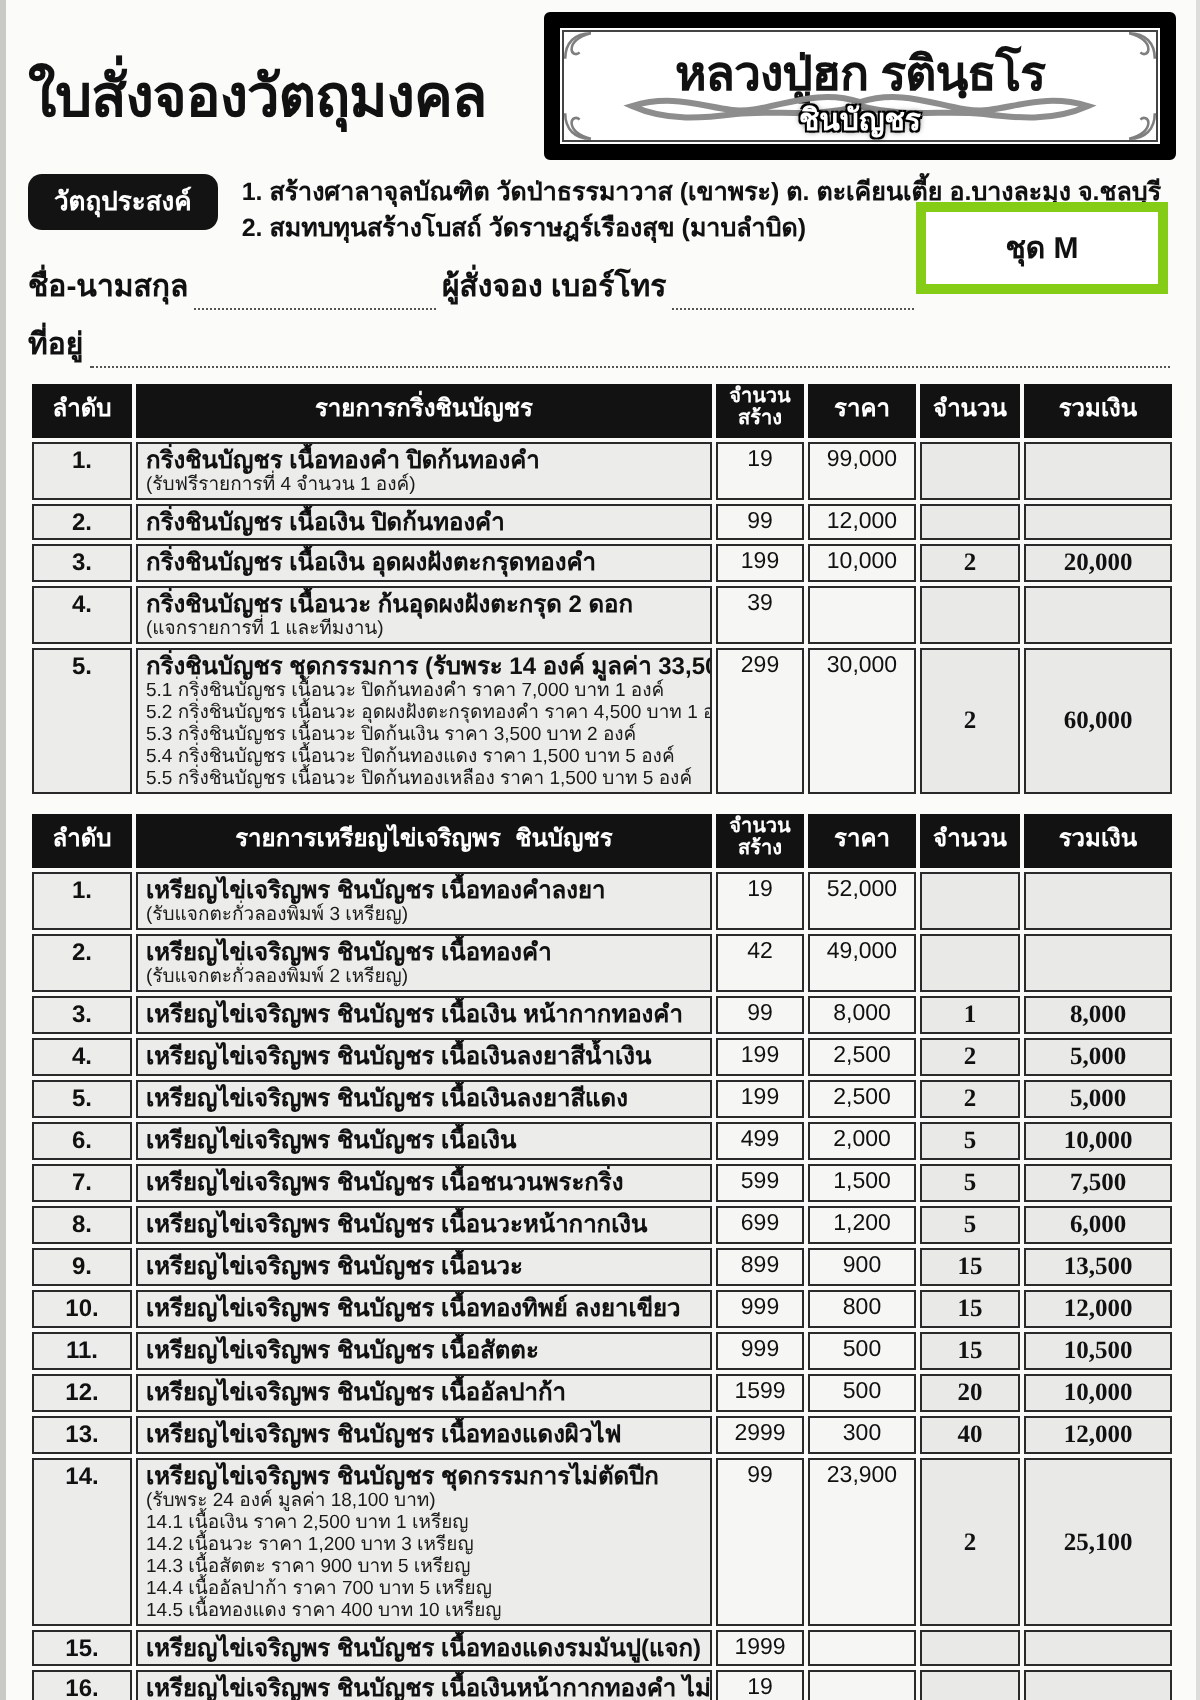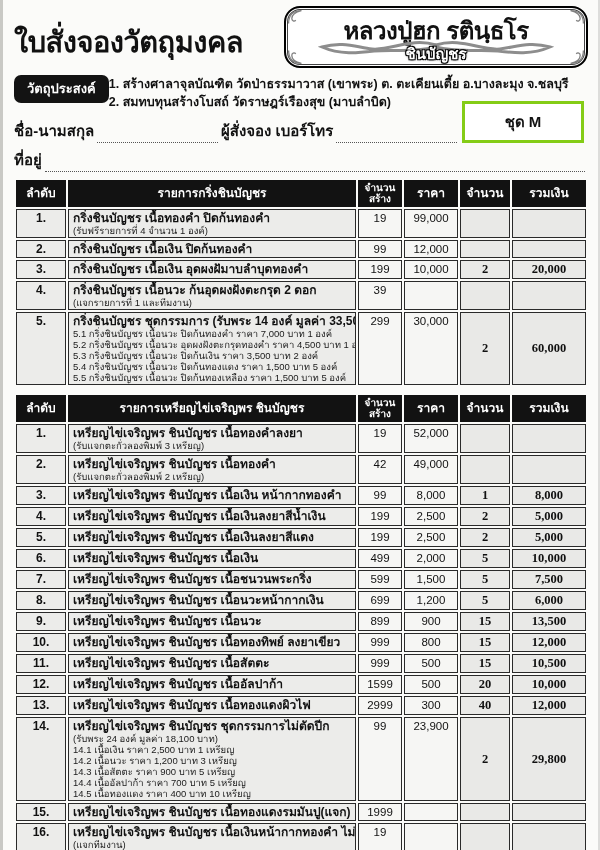--- a/index.html
+++ b/index.html
@@ -2,43 +2,43 @@
 <html><head>
 <meta charset="utf-8">
 <style>
   html,body{margin:0;padding:0;}
   body{width:600px;height:850px;background:#e9e9e7;font-family:"Liberation Sans","DejaVu Sans",sans-serif;color:#111;}
   .page{position:relative;width:600px;height:850px;background:#fbfbf9;box-sizing:border-box;
         padding:6px 12px 0 14px;overflow:hidden;box-shadow:inset 3px 0 0 #c9c9c5, inset -2px 0 0 #dddddb;}
   
   .hdr{display:flex;justify-content:space-between;align-items:center;}
   .title{font-size:29px;font-weight:bold;margin-top:10px;letter-spacing:-.5px;}
-  .badge{position:relative;width:300px;height:58px;border:2px solid #000000;border-radius:16px;background:#fff;
+  .badge{position:relative;width:300px;height:58px;border:8px solid #000000;border-radius:3px;background:#fff;
          box-shadow:0 0 0 1px #fff inset,0 0 0 2px #444 inset;overflow:hidden;}
   .badge .monk{position:absolute;top:3px;left:0;right:0;text-align:center;font-size:24px;font-weight:bold;letter-spacing:-.5px;}
   .badge .flourish{position:absolute;left:30px;right:30px;top:30px;height:20px;}
   .badge .series{position:absolute;left:0;right:0;top:34px;text-align:center;font-size:15px;font-weight:bold;color:#fff;
          text-shadow:-1px -1px 0 #000,1px -1px 0 #000,-1px 1px 0 #000,1px 1px 0 #000,0 0 3px #000;}
   .corner{position:absolute;width:16px;height:16px;opacity:.75;}
   .c-tl{top:1px;left:1px;} .c-tr{top:1px;right:1px;transform:scaleX(-1);}
   .c-bl{bottom:1px;left:1px;transform:scaleY(-1);} .c-br{bottom:1px;right:1px;transform:scale(-1,-1);}
   
-  .purpose{display:flex;margin-top:7px;align-items:flex-start;}
+  .purpose{display:flex;gap:12px;margin-top:7px;align-items:flex-start;}
   .purpose-label{background:#131313;color:#fff;font-size:13px;font-weight:bold;padding:3px 13px 4px;border-radius:7px;white-space:nowrap;}
   .purpose-lines{font-size:12.5px;font-weight:bold;line-height:1.45;}
   
   .fline{display:flex;align-items:flex-end;font-size:15px;font-weight:bold;margin-top:8px;}
   .fline .lbl{white-space:nowrap;}
   .dots{flex:1;border-bottom:1.6px dotted #555;height:13px;margin:0 3px;}
-  .setbox{position:absolute;top:101px;right:16px;width:116px;height:36px;border:3px solid #84cc16;background:#fff;
+  .setbox{position:absolute;top:101px;right:16px;width:116px;height:36px;border:5px solid #84cc16;background:#fff;
           display:flex;align-items:center;justify-content:center;font-size:15px;font-weight:bold;}
   .spacer-right{flex:0 0 128px;}
   
   table{border-collapse:separate;border-spacing:2px;width:100%;margin-top:6px;table-layout:fixed;}
-  th{background:#121212;color:#fff;font-size:12px;font-weight:bold;padding:3px 1px;line-height:1.05;white-space:pre-line;vertical-align:middle;}
+  th{background:#121212;color:#fff;font-size:12px;font-weight:bold;padding:3px 1px;line-height:1.05;white-space:pre-line;vertical-align:middle;font-family:Liberation Mono, monospace;}
   th.small{font-size:10px;}
   td{border:1px solid #2a2a2a;padding:1px 4px;vertical-align:top;background:#ececea;}
   td.c-no{text-align:center;font-weight:bold;font-size:12px;}
   td.c-name{overflow:hidden;}
   .item-name{font-weight:bold;font-size:12px;line-height:14px;white-space:nowrap;}
   .item-sub{font-size:9.5px;line-height:11px;white-space:nowrap;color:#1a1a1a;}
   td.c-made,td.c-price{text-align:center;font-size:11.5px;background:#f6f6f4;padding-top:2px;}
   td.c-qty,td.c-total{text-align:center;vertical-align:middle;background:#e9e9e7;
         font-family:"Liberation Serif","DejaVu Serif",serif;font-weight:bold;font-size:12.5px;}
 </style>
@@ -132,21 +132,21 @@
             <div class="item-name">กริ่งชินบัญชร เนื้อเงิน ปิดก้นทองคำ</div>
           </td>
           <td class="c-made">99</td>
           <td class="c-price">12,000</td>
           <td class="c-qty"></td>
           <td class="c-total"></td>
         </tr>
         <tr>
           <td class="c-no">3.</td>
           <td class="c-name">
-            <div class="item-name">กริ่งชินบัญชร เนื้อเงิน อุดผงฝัมาบลำบุดทองคำ</div>
+            <div class="item-name">กริ่งชินบัญชร เนื้อเงิน อุดผงฝังตะกรุดทองคำ</div>
           </td>
           <td class="c-made">199</td>
           <td class="c-price">10,000</td>
           <td class="c-qty">2</td>
           <td class="c-total">20,000</td>
         </tr>
         <tr>
           <td class="c-no">4.</td>
           <td class="c-name">
             <div class="item-name">กริ่งชินบัญชร เนื้อนวะ ก้นอุดผงฝังตะกรุด 2 ดอก</div>
@@ -335,21 +335,21 @@
             <div class="item-sub">(รับพระ 24 องค์ มูลค่า 18,100 บาท)</div>
             <div class="item-sub">14.1 เนื้อเงิน ราคา 2,500 บาท 1 เหรียญ</div>
             <div class="item-sub">14.2 เนื้อนวะ ราคา 1,200 บาท 3 เหรียญ</div>
             <div class="item-sub">14.3 เนื้อสัตตะ ราคา 900 บาท 5 เหรียญ</div>
             <div class="item-sub">14.4 เนื้ออัลปาก้า ราคา 700 บาท  5 เหรียญ</div>
             <div class="item-sub">14.5 เนื้อทองแดง ราคา 400 บาท 10 เหรียญ</div>
           </td>
           <td class="c-made">99</td>
           <td class="c-price">23,900</td>
           <td class="c-qty">2</td>
-          <td class="c-total">29,800</td>
+          <td class="c-total">25,100</td>
         </tr>
         <tr>
           <td class="c-no">15.</td>
           <td class="c-name">
             <div class="item-name">เหรียญไข่เจริญพร ชินบัญชร เนื้อทองแดงรมมันปู(แจก)</div>
           </td>
           <td class="c-made">1999</td>
           <td class="c-price"></td>
           <td class="c-qty"></td>
           <td class="c-total"></td>

